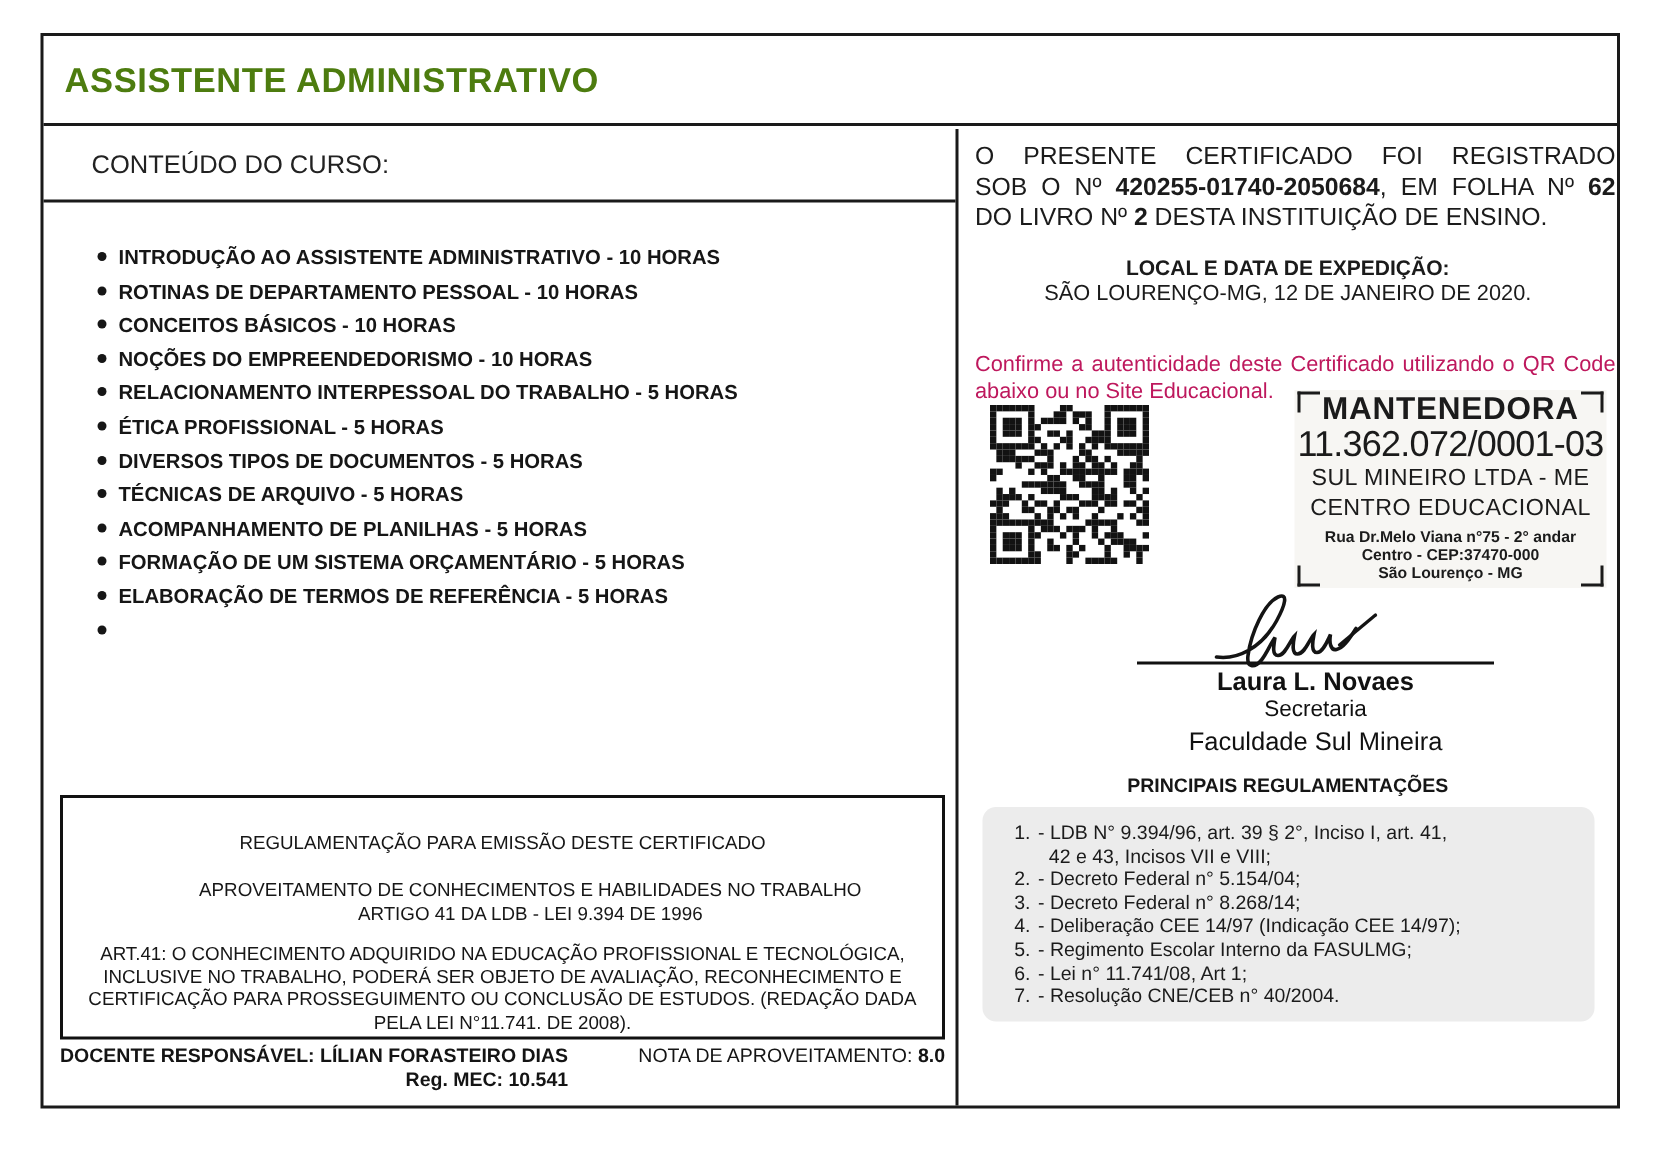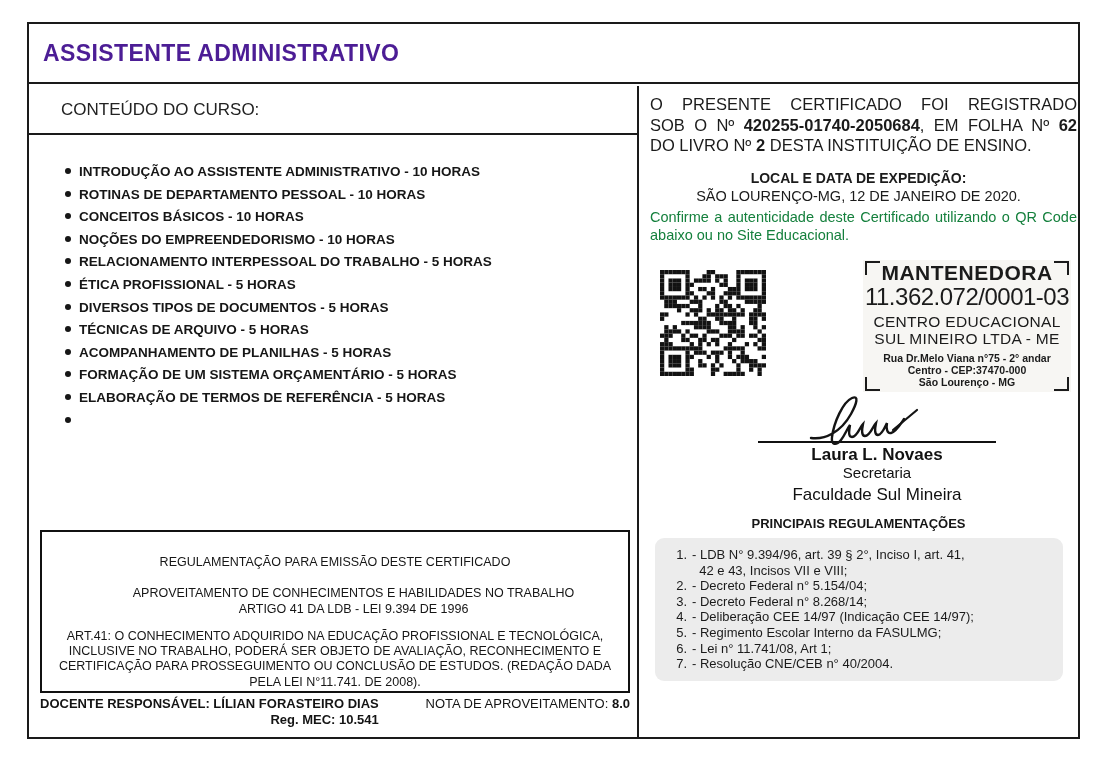--- a/index.html
+++ b/index.html
@@ -1,21 +1,21 @@
 <!DOCTYPE html>
 <html><head>
 <meta charset="utf-8">
 <style>
   html,body{margin:0;padding:0;background:#fff;}
   .page{position:relative;width:1107px;height:766px;background:#fff;overflow:hidden;
         font-family:"Liberation Sans","DejaVu Sans",sans-serif;color:#151515;}
   .sheet{position:absolute;left:27px;top:22px;width:1049px;height:713px;border:2px solid #1a1a1a;}
 
   .title-bar{position:absolute;left:0;top:0;width:100%;height:60px;border-bottom:2px solid #1a1a1a;box-sizing:border-box;}
-  .title-bar h1{margin:0;padding:0 0 0 14px;font-size:23px;line-height:58px;letter-spacing:.4px;font-weight:bold;color:#4c1d95;}
+  .title-bar h1{margin:0;padding:0 0 0 14px;font-size:23px;line-height:58px;letter-spacing:.4px;font-weight:bold;color:#4d7c0f;}
 
   .v-divider{position:absolute;left:608px;top:62px;bottom:0;width:2px;background:#1a1a1a;}
 
   .left-header{position:absolute;left:0;top:62px;width:608px;height:49px;border-bottom:2px solid #1a1a1a;
                box-sizing:border-box;display:flex;align-items:center;padding-left:32px;font-size:17px;color:#222;}
 
   .course-list{position:absolute;left:36px;top:140px;width:560px;margin:0;padding:0;list-style:none;}
   .course-list li{font-size:13.5px;font-weight:bold;line-height:16px;margin-bottom:6.6px;color:#161616;}
   .course-list li .dot{display:inline-block;width:6px;height:6px;border-radius:50%;background:#161616;margin:0 8px 2px 0;}
 
@@ -31,21 +31,21 @@
 
   .right-col{position:absolute;left:610px;top:62px;width:439px;height:651px;}
   .registration{position:absolute;left:11px;top:8px;width:427px;font-size:16.5px;line-height:20.5px;color:#1b1b1b;}
   .jline{text-align:justify;text-align-last:justify;}
   .bold{font-weight:bold;}
 
   .expedition{position:absolute;left:0;top:84px;width:100%;text-align:center;color:#1b1b1b;}
   .expedition .exp-head{font-weight:bold;font-size:14px;line-height:17px;}
   .expedition .exp-date{font-size:14.5px;line-height:18px;}
 
-  .confirm{position:absolute;left:11px;top:122px;width:427px;font-size:14.5px;line-height:18px;color:#15803d;}
+  .confirm{position:absolute;left:11px;top:148px;width:427px;font-size:14.5px;line-height:18px;color:#be185d;}
 
   .qr{position:absolute;left:21px;top:184px;width:106px;height:106px;}
   .qr svg{display:block;}
 
   .stamp{position:absolute;left:224px;top:174px;width:208px;height:132px;background:#f7f6f3;text-align:center;color:#1b1b1b;}
   .stamp .st-brand{font-size:21px;font-weight:bold;line-height:22px;margin-top:2px;letter-spacing:.5px;}
   .stamp .st-cnpj{font-size:24px;font-weight:500;line-height:26px;letter-spacing:-.5px;}
   .stamp .st-org{font-size:15.5px;line-height:17px;letter-spacing:.3px;}
   .stamp .st-org.first{margin-top:3px;}
   .stamp .st-addr{font-size:10.5px;font-weight:bold;line-height:12px;}
@@ -474,22 +474,22 @@
           </svg>
       </div>
 
       <div class="stamp">
         <span class="corner tl"></span>
         <span class="corner tr"></span>
         <span class="corner bl"></span>
         <span class="corner br"></span>
         <div class="st-brand">MANTENEDORA</div>
         <div class="st-cnpj">11.362.072/0001-03</div>
+        <div class="st-org">SUL MINEIRO LTDA - ME</div>
         <div class="st-org first">CENTRO EDUCACIONAL</div>
-        <div class="st-org">SUL MINEIRO LTDA - ME</div>
         <div class="st-addr first">Rua Dr.Melo Viana n°75 - 2° andar</div>
         <div class="st-addr">Centro - CEP:37470-000</div>
         <div class="st-addr">São Lourenço  -  MG</div>
       </div>
 
       <div class="signature">
         <svg width="160" height="54" viewBox="0 0 160 54" xmlns="http://www.w3.org/2000/svg">
           <path d="M14 44 C 28 46, 44 38, 54 20 C 60 9, 62 1, 55 4 C 46 8, 37 28, 35 43 C 34 51, 39 52, 44 46 C 48 41, 50 35, 53 31 C 52 37, 51 43, 55 43 C 60 43, 63 33, 66 30 C 65 35, 64 42, 68 42 C 73 42, 76 32, 79 29 C 78 34, 77 41, 81 41 C 85 41, 88 33, 90 29 C 89 34, 90 40, 94 39 C 99 38, 103 31, 107 25" fill="none" stroke="#141414" stroke-width="2.4" stroke-linecap="round"></path>
           <path d="M96 36 L 120 16" fill="none" stroke="#141414" stroke-width="2.2" stroke-linecap="round"></path>
         </svg>

